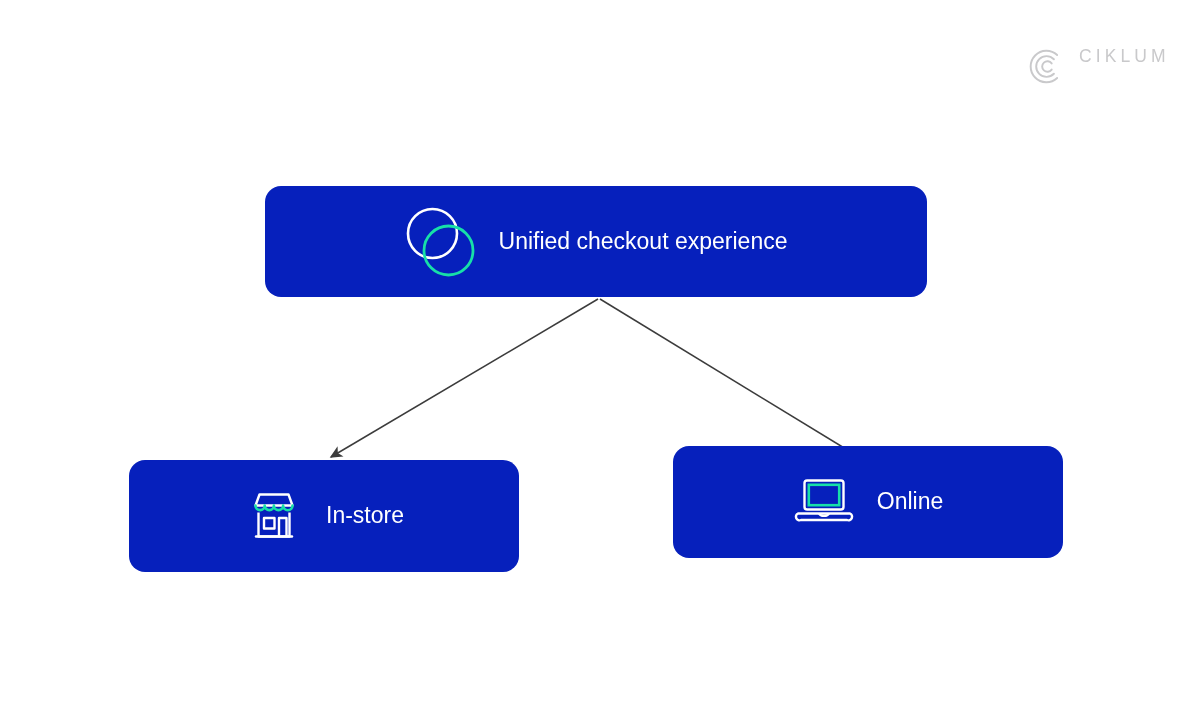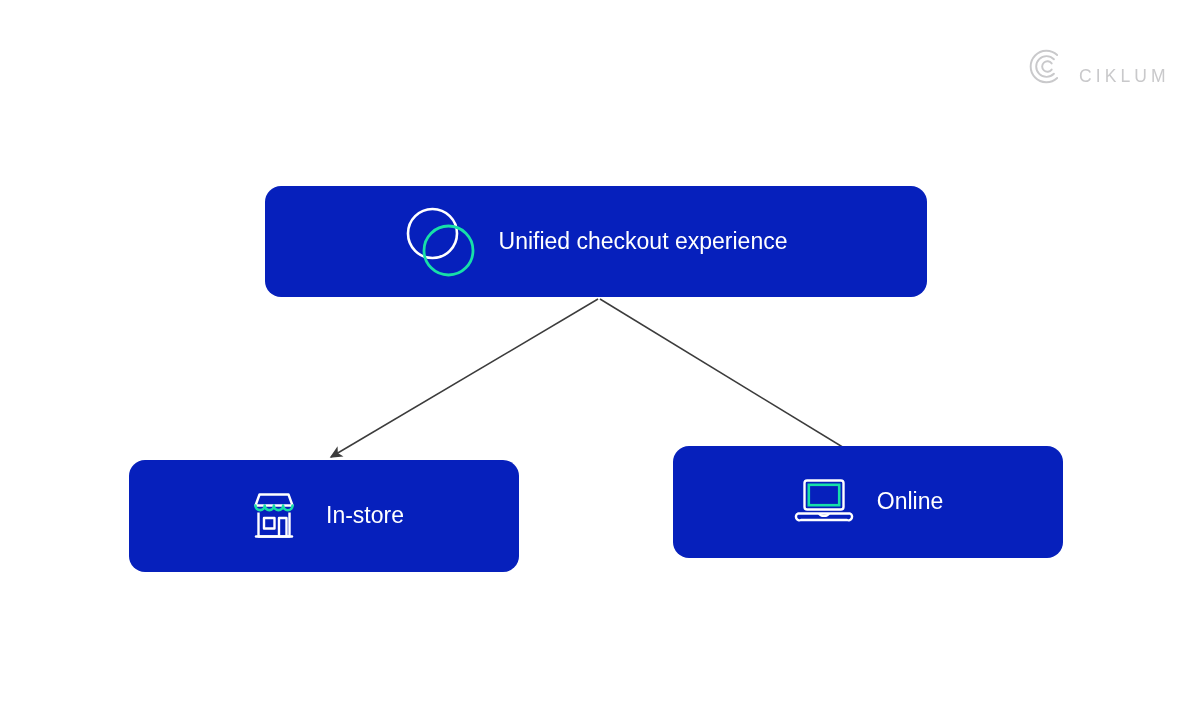--- a/index.html
+++ b/index.html
@@ -19,21 +19,21 @@
     height: 727px;
     background: #ffffff;
   }
 
   
   .brand {
     position: absolute;
     top: 48px;
     left: 1028px;
     display: flex;
-    align-items: flex-end;
+    align-items: flex-start;
     gap: 14px;
   }
   .brand-mark {
     width: 37px;
     height: 37px;
     display: block;
   }
   .brand-word {
     color: #c9c9cb;
     font-size: 17.5px;

